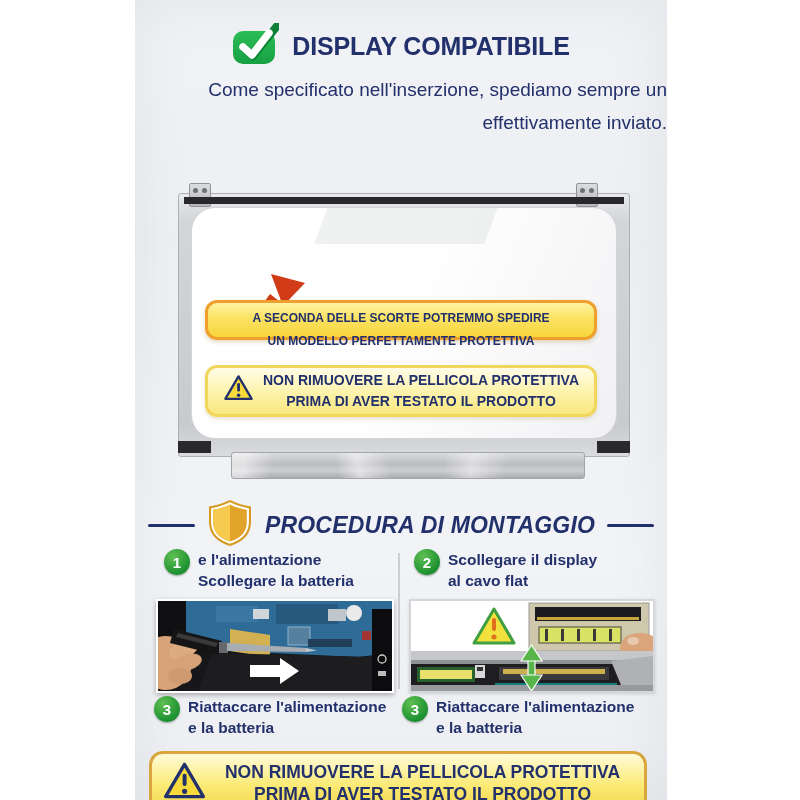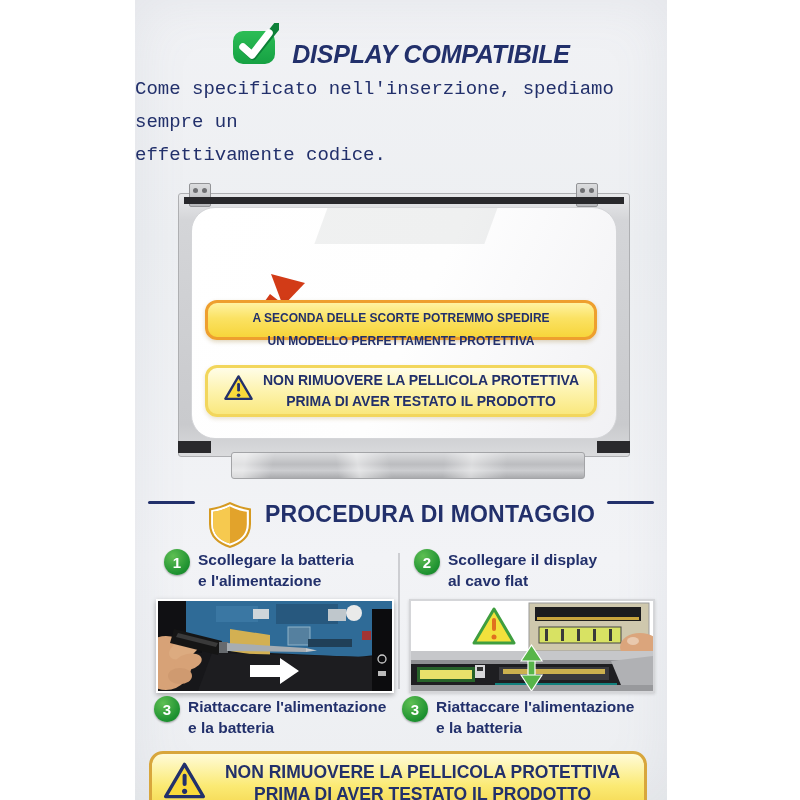--- a/index.html
+++ b/index.html
@@ -6,25 +6,25 @@
     --navy:#22306b;
   }
   html,body{margin:0;padding:0;background:#ffffff;}
   body{font-family:"Liberation Sans",sans-serif;}
   .page{position:relative;width:800px;height:800px;background:#ffffff;overflow:hidden;}
   .content{position:absolute;left:135px;top:0;width:532px;height:800px;
     background:linear-gradient(180deg,#f1f2f5 0%,#edeff2 30%,#f2f3f6 70%,#eceef1 100%);
     box-shadow:inset 0 0 55px rgba(110,115,135,0.10);}
 
   
-  .header-row{position:absolute;top:23px;left:0;right:0;display:flex;justify-content:center;align-items:flex-end;gap:13px;font-style:italic;}
+  .header-row{position:absolute;top:23px;left:0;right:0;display:flex;justify-content:center;align-items:center;gap:13px;}
   .page-title{font-size:25px;font-weight:bold;color:var(--navy);letter-spacing:-0.2px;}
 
   
-  .intro{position:absolute;top:73px;left:0;right:0;text-align:left;color:var(--navy);font-size:19px;line-height:33px;font-family:Liberation Mono, monospace;}
+  .intro{position:absolute;top:73px;left:0;right:0;text-align:right;color:var(--navy);font-size:19px;line-height:33px;}
 
   
   .panel{position:absolute;left:43px;top:193px;width:450px;height:262px;
     background:linear-gradient(180deg,#e9eaec 0%,#d4d5d8 10%,#c9cacd 88%,#dadbdd 100%);
     border:1px solid #aeafb2;border-radius:3px;}
   .hinge{position:absolute;top:-11px;width:20px;height:22px;background:linear-gradient(180deg,#dcdddf,#b6b7ba);
     border:1px solid #939497;border-radius:2px;}
   .hinge-left{left:10px;}
   .hinge-right{left:397px;}
   .hinge .hole{position:absolute;top:4px;width:5px;height:5px;background:#6f7073;border-radius:50%;}
@@ -56,21 +56,21 @@
   .film-label{position:absolute;left:26px;top:171px;width:392px;height:52px;box-sizing:border-box;
     border:3px solid #f2d65c;border-radius:12px;
     background:linear-gradient(180deg,#fffde8 0%,#fdf3ae 50%,#f9e87e 100%);
     box-shadow:0 2px 4px rgba(140,100,0,0.18);
     display:flex;align-items:center;justify-content:center;gap:9px;
     color:var(--navy);font-weight:bold;font-size:14px;line-height:21px;}
   .film-label .txt{text-align:center;}
 
   
   .proc-header{position:absolute;top:501px;left:0;right:0;height:48px;
-    display:flex;align-items:flex-start;justify-content:center;gap:12px;}
+    display:flex;align-items:center;justify-content:center;gap:12px;font-style:italic;}
   .rule{width:47px;height:3px;background:var(--navy);border-radius:2px;}
   .proc-title{font-size:23px;font-weight:bold;color:var(--navy);letter-spacing:0.2px;}
 
   .step{position:absolute;display:flex;gap:8px;align-items:flex-start;
     color:var(--navy);font-weight:bold;font-size:15.5px;line-height:21px;}
   .badge{flex:0 0 auto;width:26px;height:26px;border-radius:50%;
     background:radial-gradient(circle at 35% 28%, #5fbf53, #1d9130 70%, #147a26);
     color:#fff;font-size:15px;font-weight:bold;display:flex;align-items:center;justify-content:center;
     box-shadow:0 1px 2px rgba(0,0,0,0.35);}
   .step-1{left:29px;top:549px;}
@@ -110,21 +110,21 @@
           <rect x="1" y="8" width="42" height="33" rx="10" fill="url(#gchk)"></rect>
           <path d="M12 25 L21 33 L45 3" fill="none" stroke="#0d8038" stroke-width="8" stroke-linecap="round" stroke-linejoin="round"></path>
           <path d="M11 24 L20 32 L37 10" fill="none" stroke="#ffffff" stroke-width="7.5" stroke-linecap="round" stroke-linejoin="round"></path>
         </svg>
       </span>
       <span class="page-title">DISPLAY COMPATIBILE</span>
     </div>
 
     <div class="intro">
       <div>Come specificato nell'inserzione, spediamo sempre un</div>
-      <div>effettivamente codice.</div>
+      <div>effettivamente inviato.</div>
     </div>
 
     <div class="panel">
       <div class="hinge hinge-left">
         <span class="hole hole-a"></span>
         <span class="hole hole-b"></span>
       </div>
       <div class="hinge hinge-right">
         <span class="hole hole-a"></span>
         <span class="hole hole-b"></span>
@@ -174,22 +174,22 @@
           <path d="M23 1 C16 4.5 9 6.5 2 7.5 V23 C2 36 11 43.5 23 47 Z" fill="#f6c94f" transform="translate(23 24) scale(0.80) translate(-23 -24)"></path>
         </svg>
       </span>
       <span class="proc-title">PROCEDURA DI MONTAGGIO</span>
       <span class="rule"></span>
     </div>
 
     <div class="step step-1">
       <span class="badge">1</span>
       <span>
+        <div>e l'alimentazione</div>
         <div>Scollegare la batteria</div>
-        <div>e l'alimentazione</div>
       </span>
     </div>
     <div class="step step-2">
       <span class="badge">2</span>
       <span>
         <div>Scollegare il display</div>
         <div>al cavo flat</div>
       </span>
     </div>
 

